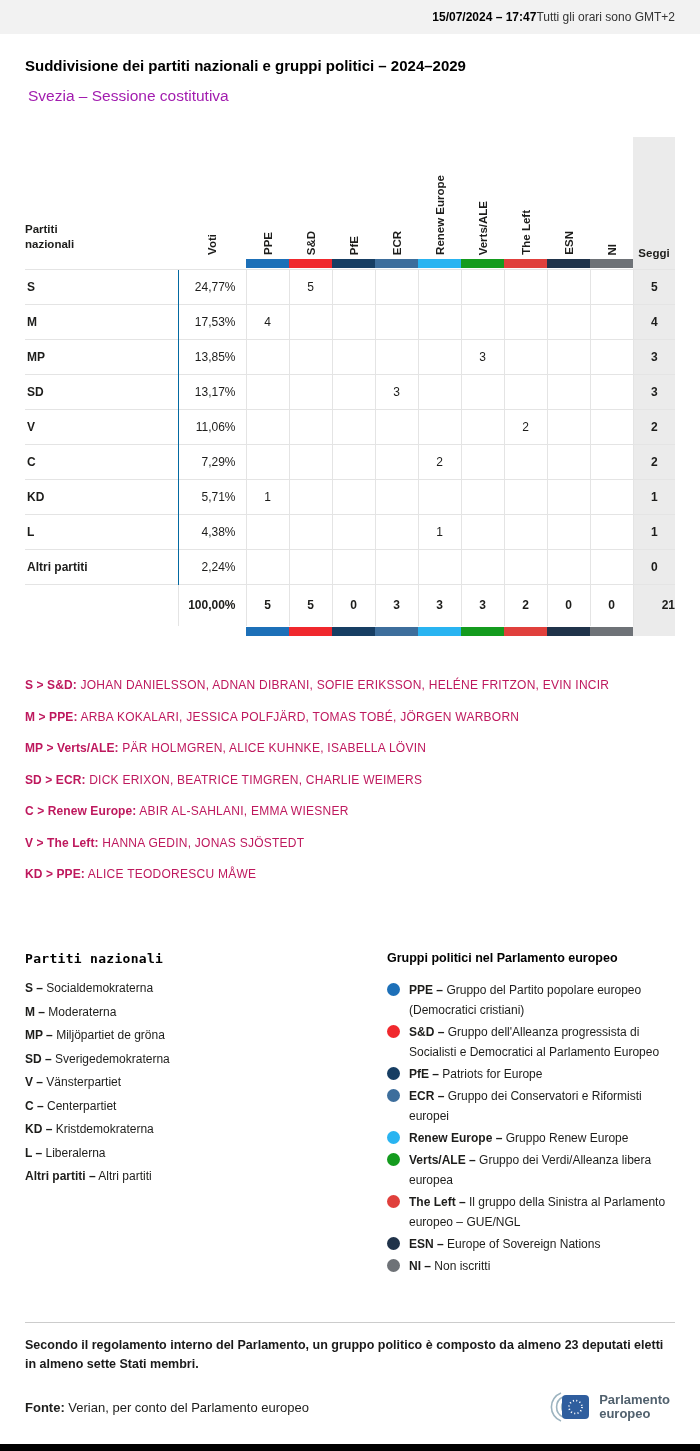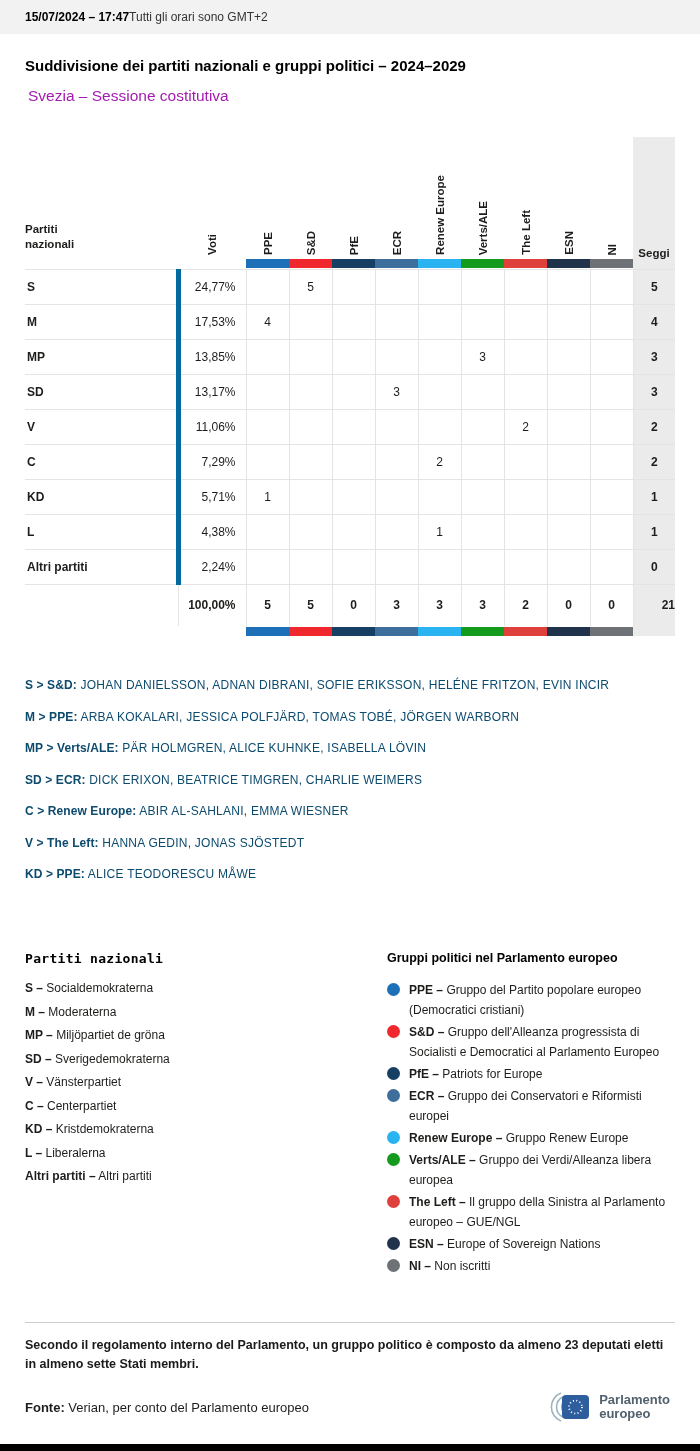--- a/index.html
+++ b/index.html
@@ -2,21 +2,21 @@
 <html><head>
 <meta charset="utf-8">
 <style>
   * { margin:0; padding:0; box-sizing:border-box; }
   html,body { background:#fff; }
   body {
     width:700px; height:1451px; position:relative; overflow:hidden;
     font-family:"Liberation Sans", sans-serif; color:#1d1d1b;
   }
   .topbar {
-    height:34px; background:#f2f2f2; display:flex; justify-content:flex-start;
+    height:34px; background:#f2f2f2; display:flex; justify-content:flex-end;
     align-items:center; padding:0 25px; font-size:12px;
   }
   .topbar .dt { font-weight:bold; color:#000; }
   .topbar .tz { color:#333; }
   .content { padding:0 25px; }
   h1.title { font-size:15px; font-weight:bold; color:#000; margin-top:23px; }
   h2.subtitle { font-size:15.5px; font-weight:normal; color:#a21caf; margin-top:13px; padding-left:3px; }
 
   table.results { border-collapse:collapse; table-layout:fixed; width:650px; margin-top:32px; }
   table.results td, table.results th { padding:0; }
@@ -27,30 +27,30 @@
   .vlabel {
     writing-mode:vertical-rl; transform:rotate(180deg); display:inline-block;
     font-weight:bold; font-size:11.5px; white-space:nowrap;
   }
   .seggi-col { background:#ebebeb; }
   .seggi-h { vertical-align:bottom; text-align:center; font-size:11.5px; font-weight:bold; padding-bottom:9px; }
   .bars td { height:10px; border:0; padding:0 1px 1px 0; }
   .gbar { height:9px; width:100%; }
   .drow td { height:35px; border-top:1px solid #e4e4e4; font-size:12px; }
   .drow .party { font-weight:bold; text-align:left; padding-left:2px; }
-  .drow .voti { text-align:right; padding-right:10px; border-left:5px solid #0369a1; }
+  .drow .voti { text-align:right; padding-right:10px; border-left:1px solid #0369a1; }
   .drow .gval { text-align:center; border-left:1px solid #e4e4e4; }
   .drow .seggi { text-align:center; font-weight:bold; border-left:1px solid #e4e4e4; }
   .trow td { height:42px; border-top:1px solid #e4e4e4; font-size:12px; font-weight:bold; }
   .trow .voti { text-align:right; padding-right:10px; border-left:1px solid #e4e4e4; }
   .trow .gval { text-align:center; border-left:1px solid #e4e4e4; }
   .trow .seggi { text-align:right; border-left:1px solid #e4e4e4; }
 
   .meps { margin-top:42px; }
-  .meps p { font-size:12px; margin-bottom:17.5px; letter-spacing:0.25px; color:#0c4a6e; }
+  .meps p { font-size:12px; margin-bottom:17.5px; letter-spacing:0.25px; color:#be185d; }
   .meps b { letter-spacing:0.1px; }
 
   .legend { display:flex; justify-content:space-between; margin-top:70px; }
   .leg-left { width:340px; }
   .leg-left h3 {
     font-family:"DejaVu Sans Mono", monospace; font-size:13px; font-weight:bold;
     letter-spacing:0.3px; margin-bottom:15px; color:#000;
   }
   .leg-left p { font-size:12px; margin-bottom:9.5px; }
   .leg-right { width:288px; }

